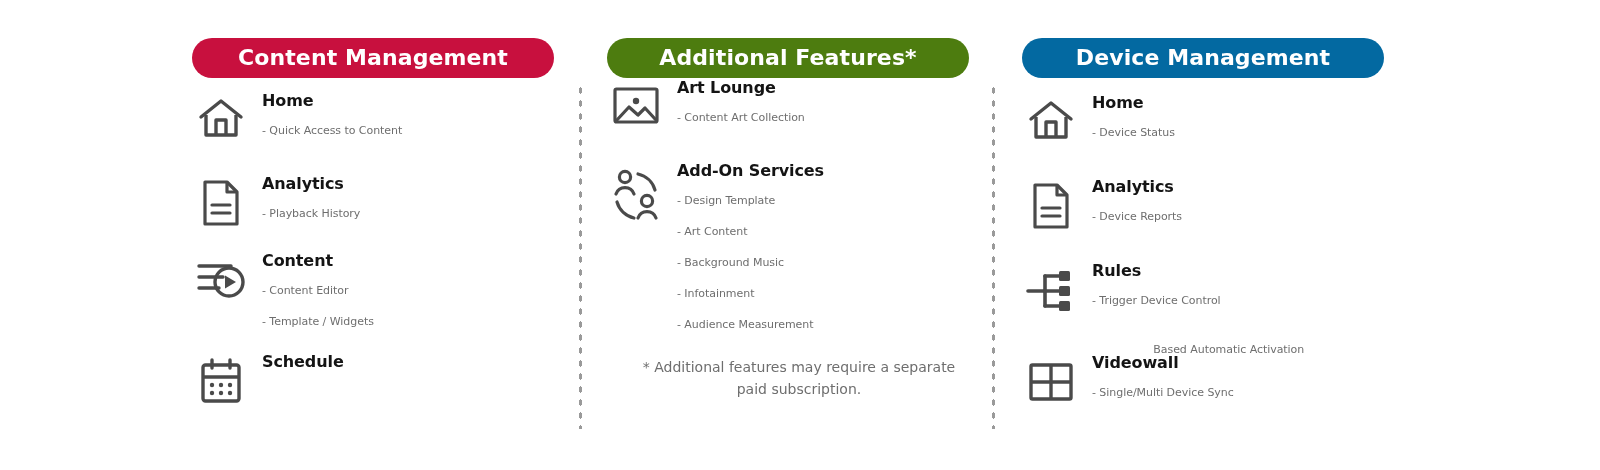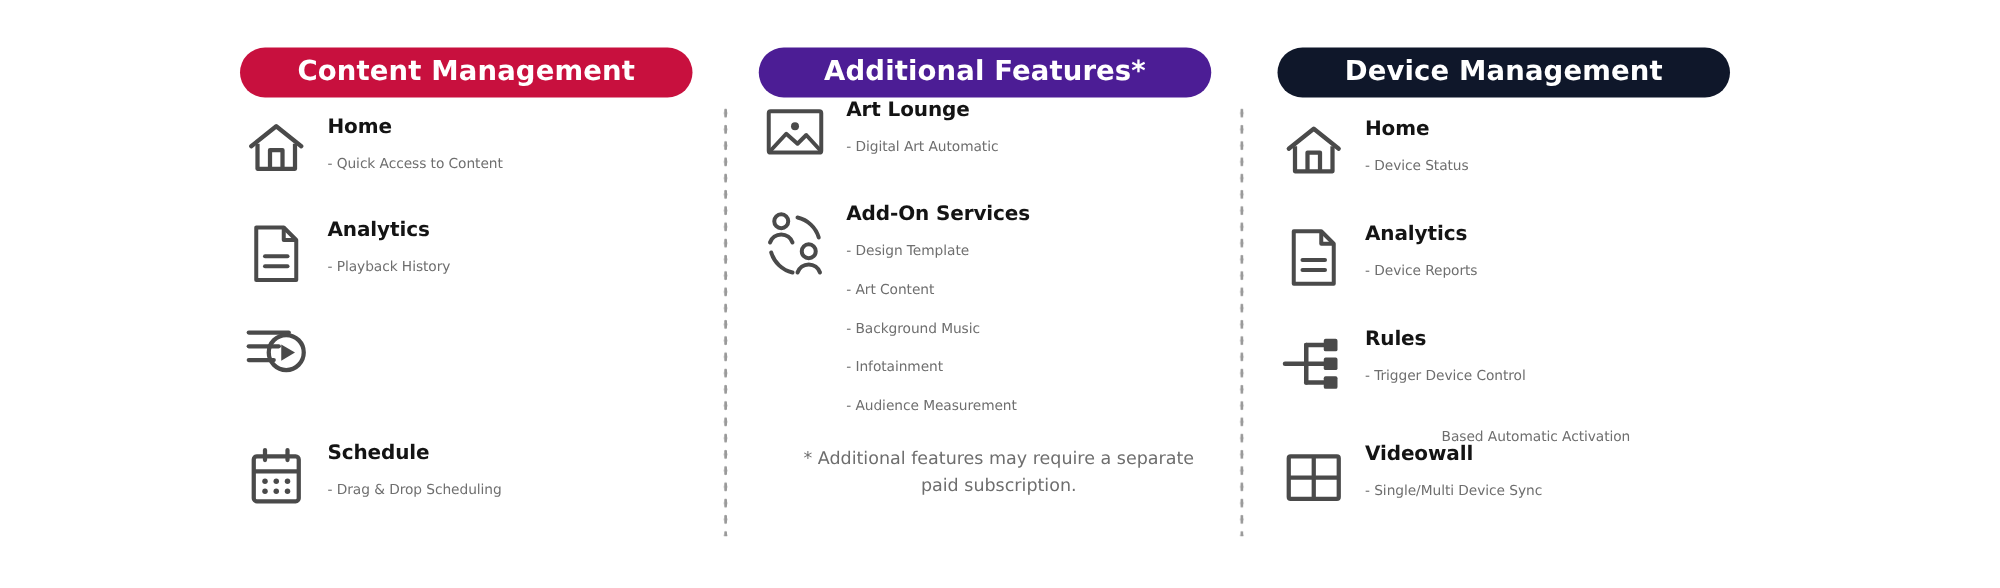--- a/index.html
+++ b/index.html
@@ -180,69 +180,73 @@
 
       <div class="item" style="height:101px;">
         <div class="item-icon">
           <svg width="52" height="44" viewBox="0 0 52 44">
             <line x1="4" y1="10" x2="36" y2="10" stroke="#4A4A4A" stroke-width="3.4" stroke-linecap="round"></line>
             <line x1="4" y1="21" x2="28" y2="21" stroke="#4A4A4A" stroke-width="3.4" stroke-linecap="round"></line>
             <line x1="4" y1="32" x2="24" y2="32" stroke="#4A4A4A" stroke-width="3.4" stroke-linecap="round"></line>
             <circle cx="34" cy="26" r="14" fill="none" stroke="#4A4A4A" stroke-width="3.4"></circle>
             <path d="M30 19.5 L41 26 L30 32.5 Z" fill="#4A4A4A"></path>
           </svg>
+        </div>
+        <div class="item-body">
+          <div class="item-title">Content</div>
+          <ul class="item-subs">
+            <li class="item-sub">- Content Editor</li>
+            <li class="item-sub">- Template / Widgets</li>
+          </ul>
         </div>
       </div>
 
       <div class="item">
         <div class="item-icon">
           <svg width="46" height="48" viewBox="0 0 46 48">
             <line x1="14" y1="3" x2="14" y2="11" stroke="#4A4A4A" stroke-width="3.4" stroke-linecap="round"></line>
             <line x1="32" y1="3" x2="32" y2="11" stroke="#4A4A4A" stroke-width="3.4" stroke-linecap="round"></line>
             <rect x="5" y="8" width="36" height="36" rx="2.5" fill="none" stroke="#4A4A4A" stroke-width="3.4"></rect>
             <line x1="5" y1="20" x2="41" y2="20" stroke="#4A4A4A" stroke-width="3.4"></line>
             <circle cx="14" cy="28" r="2.2" fill="#4A4A4A"></circle>
             <circle cx="23" cy="28" r="2.2" fill="#4A4A4A"></circle>
             <circle cx="32" cy="28" r="2.2" fill="#4A4A4A"></circle>
             <circle cx="14" cy="36" r="2.2" fill="#4A4A4A"></circle>
             <circle cx="23" cy="36" r="2.2" fill="#4A4A4A"></circle>
             <circle cx="32" cy="36" r="2.2" fill="#4A4A4A"></circle>
           </svg>
         </div>
         <div class="item-body">
           <div class="item-title">Schedule</div>
-          <ul class="item-subs">
-            <li class="item-sub">- Drag &amp; Drop Scheduling</li>
-          </ul>
         </div>
       </div>
 
     </div>
   </div>
 
   <div class="column col-2">
 
-    <div class="pill" style="background:#4c1d95;">
+    <div class="pill" style="background:#4d7c0f;">
       <span class="pill-label">Additional Features*</span>
     </div>
 
     <div class="items" style="top:79px;">
 
       <div class="item" style="height:83px;">
         <div class="item-icon">
           <svg width="50" height="44" viewBox="0 0 50 44">
             <rect x="4" y="6" width="42" height="33" rx="1.5" fill="none" stroke="#4A4A4A" stroke-width="3.2"></rect>
             <circle cx="25" cy="18" r="3.2" fill="#4A4A4A"></circle>
             <path d="M5 38 L18 24 L27 32 L34 25 L45 37" fill="none" stroke="#4A4A4A" stroke-width="3.2" stroke-linecap="round" stroke-linejoin="round"></path>
           </svg>
         </div>
         <div class="item-body">
           <div class="item-title">Art Lounge</div>
           <ul class="item-subs">
-            <li class="item-sub">- Digital Art Automatic</li>
+            <li class="item-sub">- Content Art Collection</li>
           </ul>
         </div>
       </div>
 
       <div class="item">
         <div class="item-icon" style="padding-top:6px;">
           <svg width="52" height="56" viewBox="0 0 52 56">
             <circle cx="15" cy="9" r="5.6" fill="none" stroke="#4A4A4A" stroke-width="3.2"></circle>
             <path d="M6 26 A9.5 9.5 0 0 1 24 26" fill="none" stroke="#4A4A4A" stroke-width="3.2" stroke-linecap="round"></path>
             <circle cx="37" cy="33" r="5.6" fill="none" stroke="#4A4A4A" stroke-width="3.2"></circle>
@@ -263,21 +267,21 @@
         </div>
       </div>
 
     </div>
 
     <div class="footnote" style="top:357px;">* Additional features may require a separate paid subscription.</div>
   </div>
 
   <div class="column col-3">
 
-    <div class="pill" style="background:#0f172a;">
+    <div class="pill" style="background:#0369a1;">
       <span class="pill-label">Device Management</span>
     </div>
 
     <div class="items" style="top:94px;">
 
       <div class="item" style="height:84px;">
         <div class="item-icon">
           <svg width="48" height="45" viewBox="0 0 48 45">
             <path d="M4 21 L24 5 L44 21" fill="none" stroke="#4A4A4A" stroke-width="3.4" stroke-linecap="round" stroke-linejoin="round"></path>
             <path d="M9 19 L9 39 L39 39 L39 19" fill="none" stroke="#4A4A4A" stroke-width="3.4" stroke-linejoin="round"></path>

